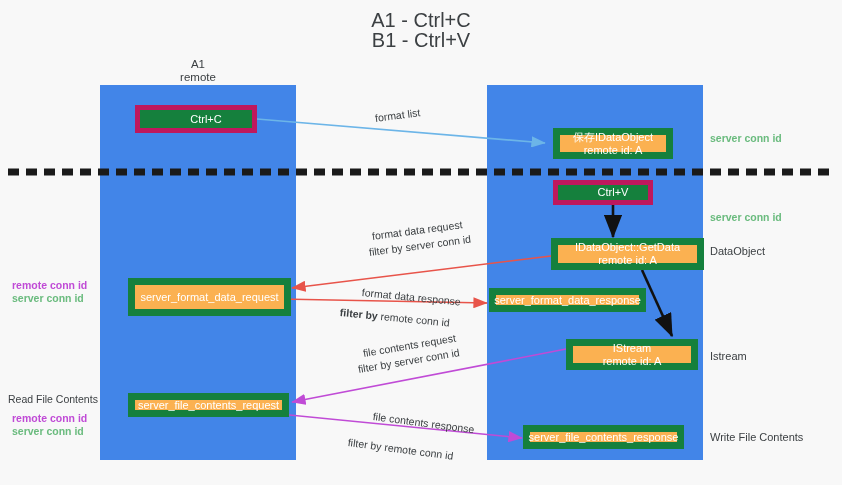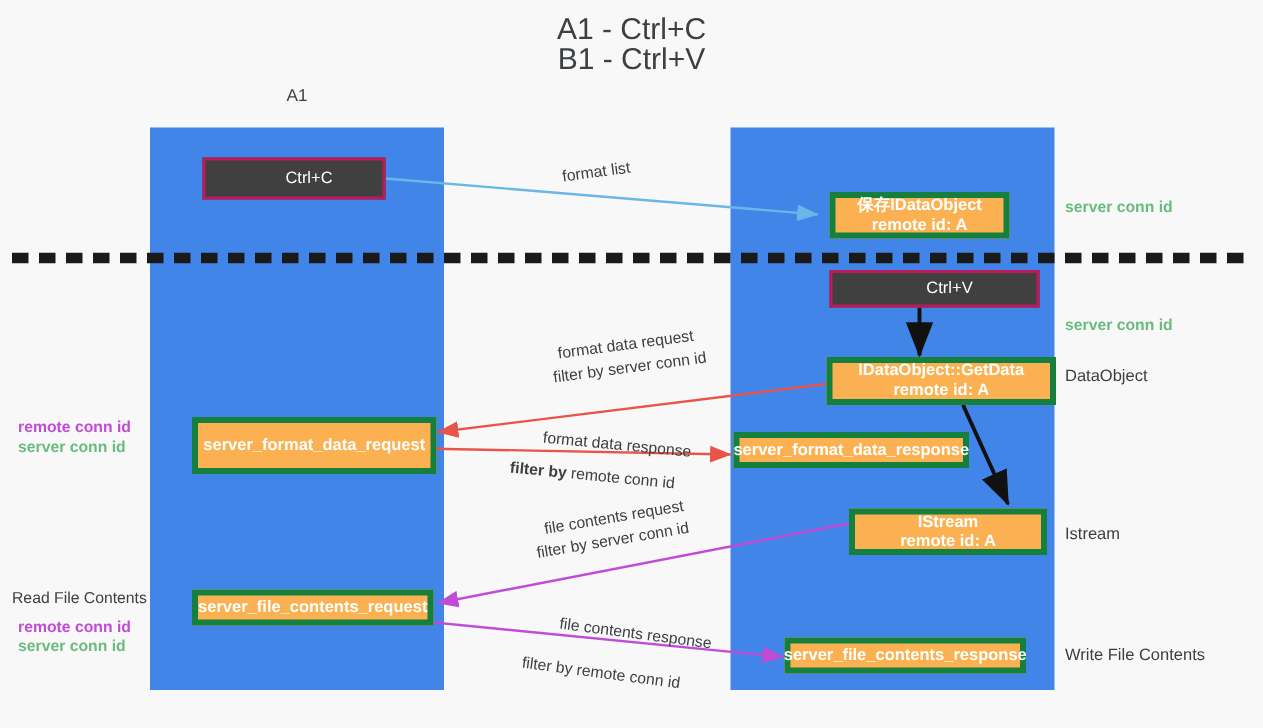--- a/index.html
+++ b/index.html
@@ -28,22 +28,22 @@
   
   .lane{background:#4285e8;}
 
   
   .box{
     box-sizing:border-box;
     display:flex;align-items:center;justify-content:center;
     flex-direction:column;
     color:#ffffff;font-size:11px;line-height:13px;text-align:center;
   }
-  .box.green{background:#404040;border:2px solid #be185d;padding-left:20px;}
-  .box.orange{background:#fbb151;border:4px solid #15803d;font-weight:bold;}
+  .box.green{background:#15803d;border:5px solid #be185d;padding-left:20px;}
+  .box.orange{background:#fbb151;border:7px solid #15803d;}
   .box .l2{display:block;}
 
   
   #overlay{position:absolute;left:0;top:0;width:842px;height:485px;pointer-events:none;}
 
   
 
   
   .lbl{font-size:10.5px;color:#3c4043;line-height:14px;white-space:nowrap;}
   .lbl.green{color:#6abb7e;font-weight:bold;}
@@ -63,20 +63,21 @@
 
 <div id="stage">
 
   <div class="abs title">
     <div>A1 - Ctrl+C</div>
     <div>B1 - Ctrl+V</div>
   </div>
 
   <div class="abs lane-head" style="left:100px;top:58px;width:196px;">
     <span>A1</span>
+    <span class="sub">remote</span>
   </div>
 
   <div class="abs lane" style="left:100px;top:85px;width:196px;height:375px;"></div>
   <div class="abs lane" style="left:487px;top:85px;width:216px;height:375px;"></div>
 
   <svg id="overlay" viewBox="0 0 842 485">
     <defs>
       <marker id="ah-blue" markerWidth="9" markerHeight="7" refX="8.5" refY="3.5" orient="auto">
         <polygon points="0,0 9,3.5 0,7" fill="#6cb5e8"></polygon>
       </marker>
@@ -110,21 +111,21 @@
 
   <div class="abs box green" style="left:135px;top:105px;width:122px;height:28px;">
     <span>Ctrl+C</span>
   </div>
 
   <div class="abs box orange" style="left:553px;top:128px;width:120px;height:31px;">
     <span>保存IDataObject</span>
     <span class="l2">remote id: A</span>
   </div>
 
-  <div class="abs box green" style="left:553px;top:180px;width:140px;height:25px;">
+  <div class="abs box green" style="left:553px;top:180px;width:100px;height:25px;">
     <span>Ctrl+V</span>
   </div>
 
   <div class="abs box orange" style="left:551px;top:238px;width:153px;height:32px;">
     <span>IDataObject::GetData</span>
     <span class="l2">remote id: A</span>
   </div>
 
   <div class="abs box orange" style="left:128px;top:278px;width:163px;height:38px;">
     <span>server_format_data_request</span>

